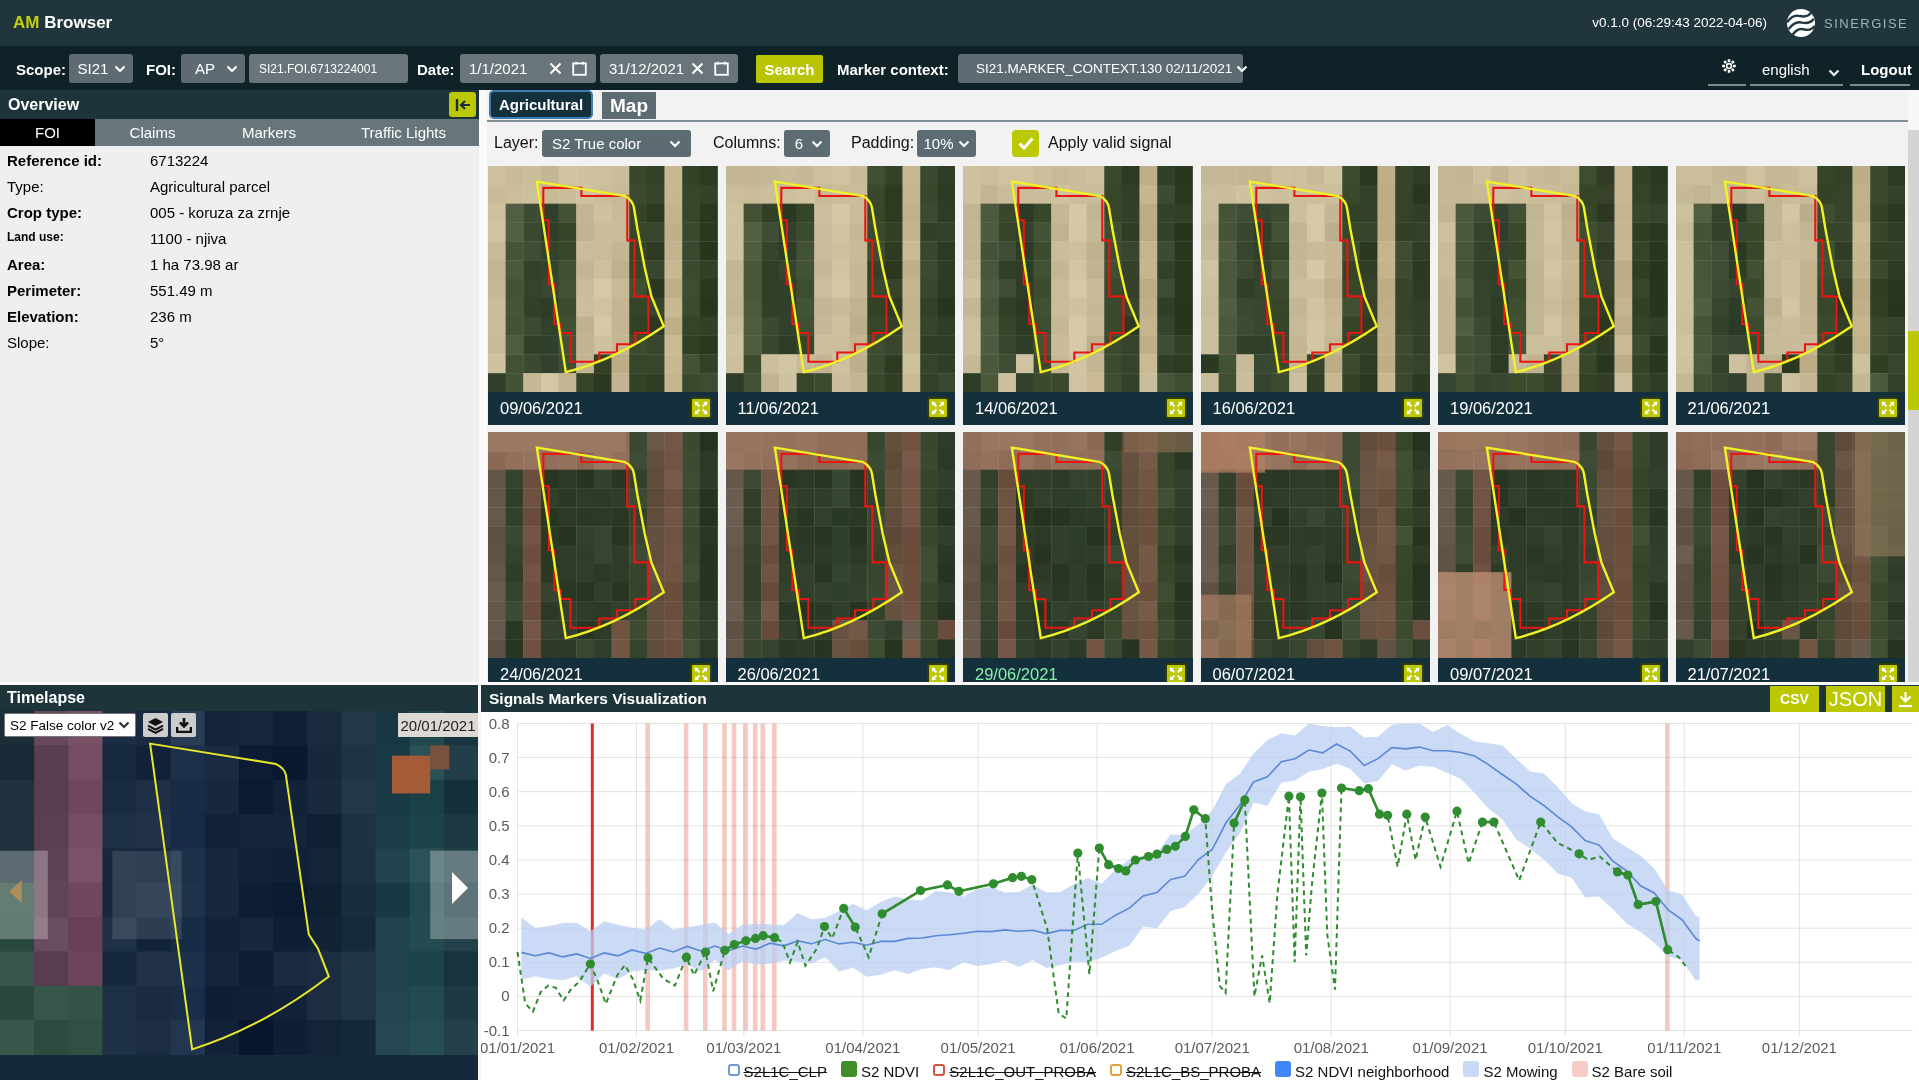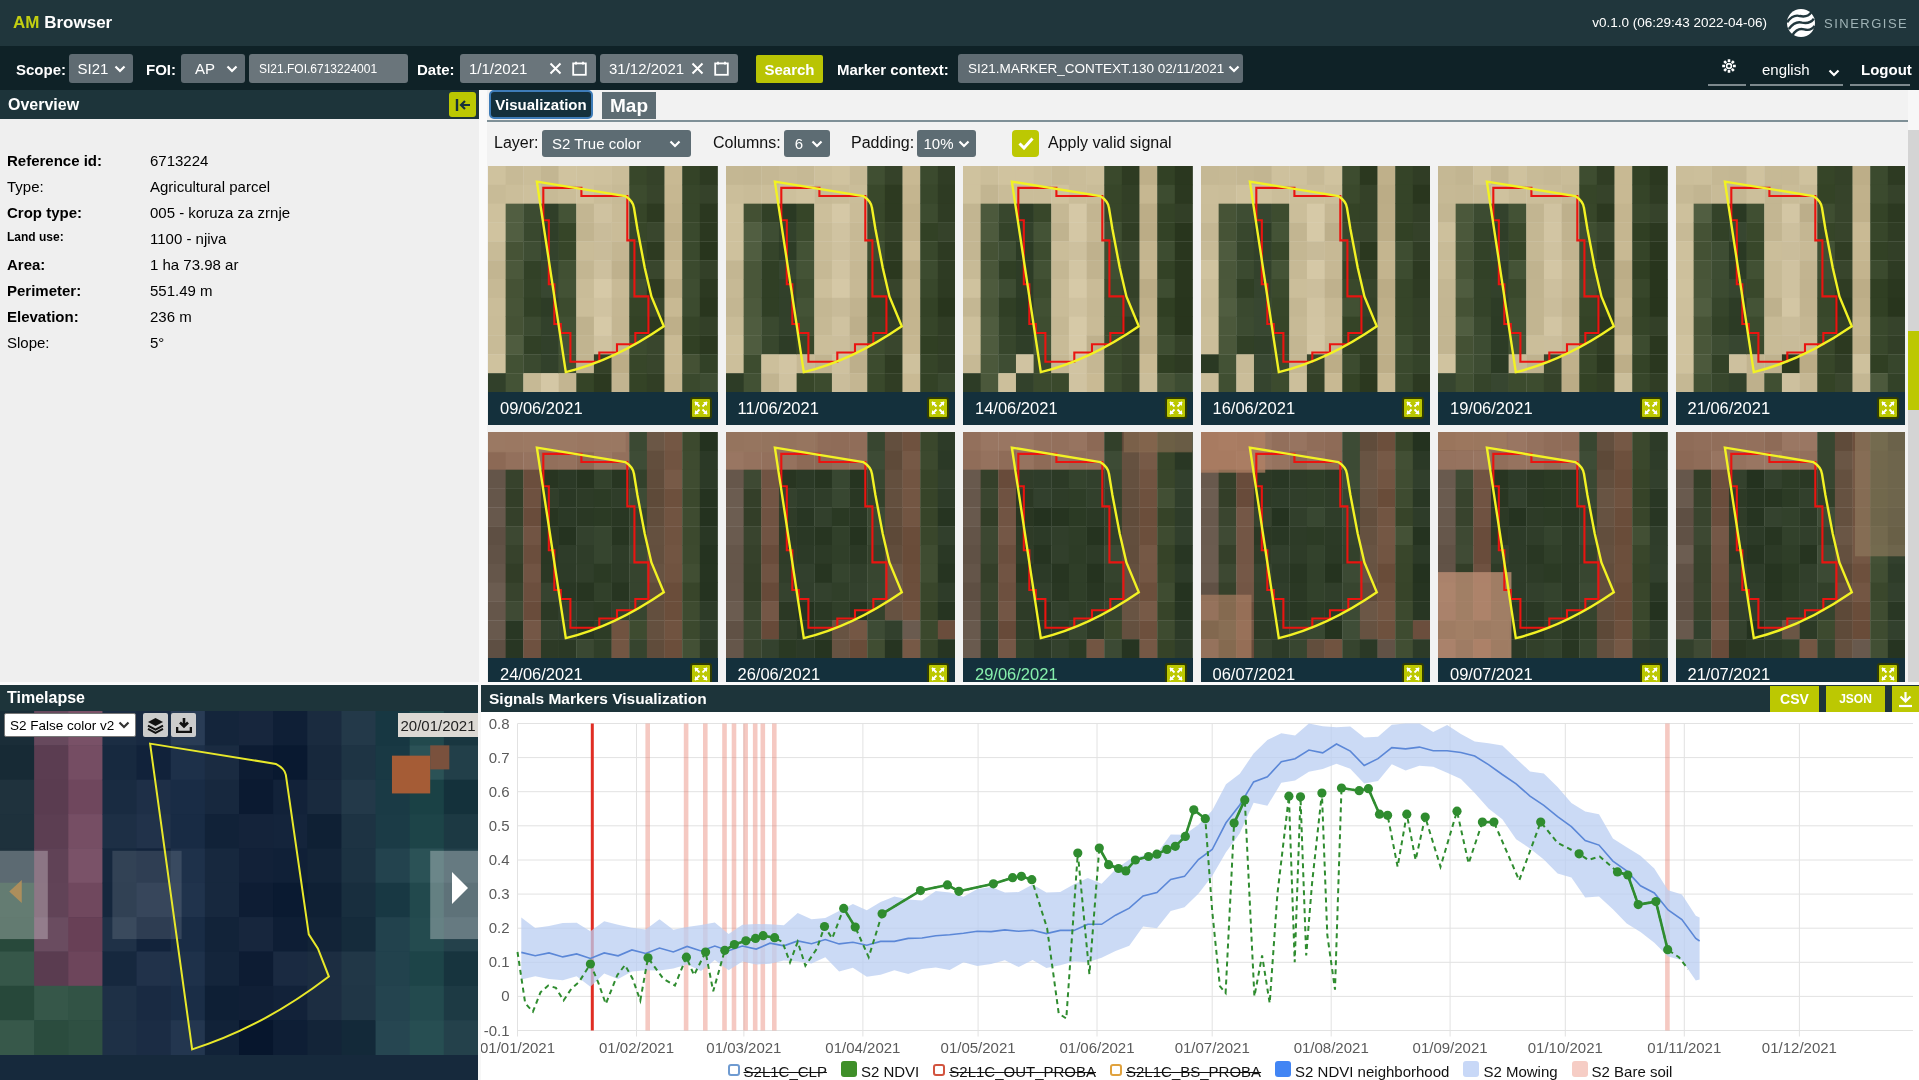--- a/index.html
+++ b/index.html
@@ -61,21 +61,21 @@
         </span>
         <span style="display:flex">
           <svg width="15" height="15" viewBox="0 0 15 15">
             <rect x="1.2" y="2.4" width="12.6" height="11.4" fill="none" stroke="#fff" stroke-width="1.8"></rect>
             <path d="M4 0.8 V3.6 M11 0.8 V3.6" stroke="#fff" stroke-width="1.8"></path>
           </svg>
         </span>
       </div>
 <div style="position:absolute;left:756px;top:9px;width:67px;height:28px;background:#b9c404;border-radius:2px;color:#fff;font-size:15px;font-weight:bold;display:flex;align-items:center;justify-content:center">Search</div>
 <div style="position:absolute;left:837px;top:15px;color:#fff;font-size:15px;font-weight:bold;white-space:nowrap">Marker context:</div>
-<div style="position:absolute;left:958px;top:8px;width:285px;height:29px;background:#5f6b72;border-radius:3px;color:#fff;font-size:13.5px;font-weight:normal;display:flex;align-items:center;justify-content:space-between;padding:0 10px;box-sizing:border-box;white-space:nowrap">
+<div style="position:absolute;left:958px;top:8px;width:285px;height:29px;background:#5f6b72;border-radius:3px;color:#fff;font-size:13.5px;font-weight:normal;display:flex;align-items:center;justify-content:space-between;padding:0 18px;box-sizing:border-box;white-space:nowrap">
         <span>SI21.MARKER_CONTEXT.130 02/11/2021</span>
         <span style="flex:none;display:flex;margin-left:4px">
           <svg width="12" height="8" viewBox="0 0 12 8">
             <path d="M1.5 1.5 L6 6 L10.5 1.5" stroke="#fff" stroke-width="2.2" fill="none"></path>
           </svg>
         </span>
       </div>
 <div style="position:absolute;left:1721px;top:12px"><svg width="16" height="16" viewBox="0 0 16 16">
           <g fill="#fff">
             <circle cx="8" cy="8" r="3.2"></circle>
@@ -97,39 +97,45 @@
 <div style="position:absolute;left:0;top:90px;width:479px;height:592px;background:#efefef">
 <div style="position:absolute;left:0;top:0;width:479px;height:29px;background:#1d343a">
 <div style="position:absolute;left:8px;top:6px;color:#fff;font-size:16px;font-weight:bold">Overview</div>
 <div style="position:absolute;left:449px;top:2px;width:27px;height:25px;background:#bcc802;border-radius:3px;display:flex;align-items:center;justify-content:center">
           <svg width="16" height="14" viewBox="0 0 16 14">
             <path d="M2 1 V13" stroke="#17313a" stroke-width="2.4"></path>
             <path d="M15 7 H6 M10 3 L6 7 L10 11" stroke="#17313a" stroke-width="2.2" fill="none"></path>
           </svg>
         </div>
 </div>
+<div style="position:absolute;left:0;top:29px;width:479px;height:27px;background:#68757b">
+<div style="position:absolute;left:0px;top:0;width:95px;height:27px;background:#000;color:#fff;font-size:15px;display:flex;align-items:center;justify-content:center">FOI</div>
+<div style="position:absolute;left:95px;top:0;width:115px;height:27px;background:#68757b;color:#fff;font-size:15px;display:flex;align-items:center;justify-content:center">Claims</div>
+<div style="position:absolute;left:210px;top:0;width:118px;height:27px;background:#68757b;color:#fff;font-size:15px;display:flex;align-items:center;justify-content:center">Markers</div>
+<div style="position:absolute;left:328px;top:0;width:151px;height:27px;background:#68757b;color:#fff;font-size:15px;display:flex;align-items:center;justify-content:center">Traffic Lights</div>
+</div>
 <div style="position:absolute;left:7px;top:62px;font-size:15px;font-weight:bold;color:#000">Reference id:</div>
 <div style="position:absolute;left:150px;top:62px;font-size:15px;color:#000">6713224</div>
 <div style="position:absolute;left:7px;top:88px;font-size:15px;font-weight:normal;color:#000">Type:</div>
 <div style="position:absolute;left:150px;top:88px;font-size:15px;color:#000">Agricultural parcel</div>
 <div style="position:absolute;left:7px;top:114px;font-size:15px;font-weight:bold;color:#000">Crop type:</div>
 <div style="position:absolute;left:150px;top:114px;font-size:15px;color:#000">005 - koruza za zrnje</div>
 <div style="position:absolute;left:7px;top:140px;font-size:12px;font-weight:bold;color:#000">Land use:</div>
 <div style="position:absolute;left:150px;top:140px;font-size:15px;color:#000">1100 - njiva</div>
 <div style="position:absolute;left:7px;top:166px;font-size:15px;font-weight:bold;color:#000">Area:</div>
 <div style="position:absolute;left:150px;top:166px;font-size:15px;color:#000">1 ha 73.98 ar</div>
 <div style="position:absolute;left:7px;top:192px;font-size:15px;font-weight:bold;color:#000">Perimeter:</div>
 <div style="position:absolute;left:150px;top:192px;font-size:15px;color:#000">551.49 m</div>
 <div style="position:absolute;left:7px;top:218px;font-size:15px;font-weight:bold;color:#000">Elevation:</div>
 <div style="position:absolute;left:150px;top:218px;font-size:15px;color:#000">236 m</div>
 <div style="position:absolute;left:7px;top:244px;font-size:15px;font-weight:normal;color:#000">Slope:</div>
 <div style="position:absolute;left:150px;top:244px;font-size:15px;color:#000">5°</div>
 </div>
 <div style="position:absolute;left:487px;top:90px;width:1421px;height:592px;background:#f2f2f2;overflow:hidden">
-<div style="position:absolute;left:2px;top:0px;width:104px;height:29px;background:#14303c;border:2px solid #3e7cb8;border-radius:5px;color:#fff;font-size:15px;font-weight:bold;display:flex;align-items:center;justify-content:center">Visualization</div>
+<div style="position:absolute;left:2px;top:0px;width:104px;height:29px;background:#14303c;border:2px solid #3e7cb8;border-radius:5px;color:#fff;font-size:15px;font-weight:bold;display:flex;align-items:center;justify-content:center">Agricultural</div>
 <div style="position:absolute;left:115px;top:2px;width:54px;height:27px;background:#5d6c73;color:#fff;font-size:19px;font-weight:bold;display:flex;align-items:center;justify-content:center">Map</div>
 <div style="position:absolute;left:0;top:30px;width:1421px;height:2px;background:#7f9097"></div>
 <div style="position:absolute;left:7px;top:44px;font-size:16px;color:#111">Layer:</div>
 <div style="position:absolute;left:55px;top:40px;width:149px;height:27px;background:#5d6c73;border-radius:3px;color:#fff;font-size:15px;font-weight:normal;display:flex;align-items:center;justify-content:space-between;padding:0 10px;box-sizing:border-box;white-space:nowrap">
         <span>S2 True color</span>
         <span style="flex:none;display:flex;margin-left:4px">
           <svg width="12" height="8" viewBox="0 0 12 8">
             <path d="M1.5 1.5 L6 6 L10.5 1.5" stroke="#fff" stroke-width="2.2" fill="none"></path>
           </svg>
         </span>
@@ -2424,21 +2430,21 @@
           <path d="M13 1 L1 12 L13 23 Z" fill="#b5905a" opacity="0.9"></path>
         </svg></div>
 <div style="position:absolute;left:451px;top:186px"><svg width="18" height="34" viewBox="0 0 18 34">
           <path d="M1 1 L17 17 L1 33 Z" fill="#fff"></path>
         </svg></div>
     </div>
 <div style="position:absolute;left:481px;top:685px;width:1438px;height:395px;background:#fff">
 <div style="position:absolute;left:0;top:0;width:1438px;height:27px;background:#1d343a">
         <div style="position:absolute;left:8px;top:5px;color:#fff;font-size:15.5px;font-weight:bold">Signals Markers Visualization</div>
         <div style="position:absolute;left:1289px;top:1px;width:49px;height:26px;background:#bcc802;color:#fff;font-size:14px;font-weight:bold;display:flex;align-items:center;justify-content:center">CSV</div>
-        <div style="position:absolute;left:1345px;top:1px;width:59px;height:26px;background:#bcc802;color:#fff;font-size:12px;font-weight:bold;display:flex;align-items:center;justify-content:center">JSON</div>
+        <div style="position:absolute;left:1345px;top:1px;width:59px;height:26px;background:#bcc802;color:#fff;font-size:20px;font-weight:normal;display:flex;align-items:center;justify-content:center">JSON</div>
         <div style="position:absolute;left:1411px;top:1px;width:27px;height:26px;background:#bcc802;display:flex;align-items:center;justify-content:center">
           <svg width="17" height="17" viewBox="0 0 17 17">
             <path d="M8.5 1 V10 M3.5 5.5 L8.5 10.5 L13.5 5.5" stroke="#fff" stroke-width="2.2" fill="none"></path>
             <path d="M2 15 H15" stroke="#fff" stroke-width="2.2"></path>
           </svg>
         </div>
       </div>
 <div style="position:absolute;left:0;top:27px;width:1438px;height:368px;background:#fff">
 <svg width="1438" height="368" style="position:absolute;left:0;top:0">
           <line x1="36.5" y1="11.5" x2="1432" y2="11.5" stroke="#e2e2e2" stroke-width="1"></line>

